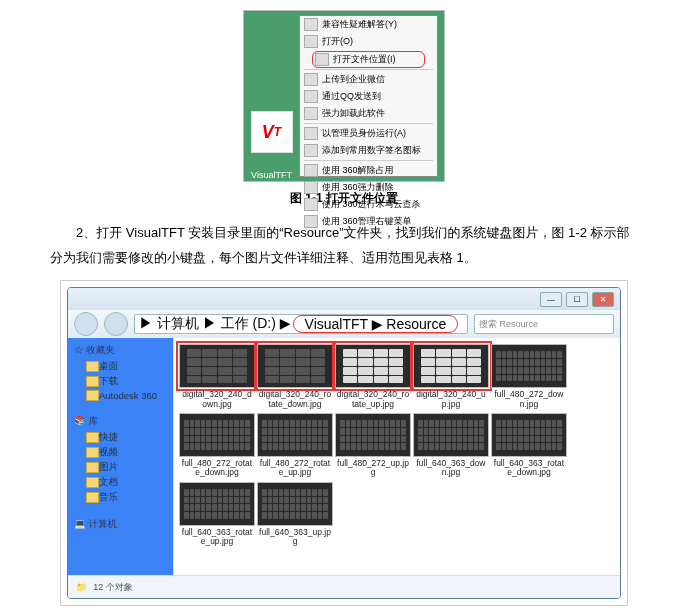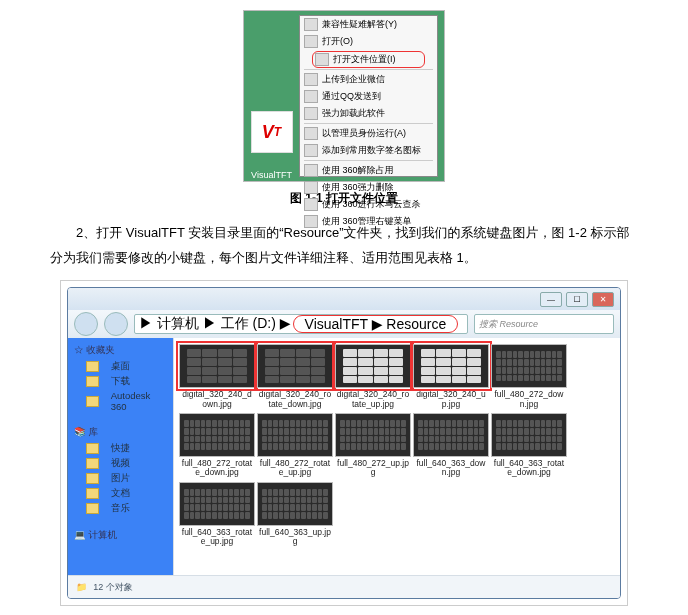--- a/index.html
+++ b/index.html
@@ -18,26 +18,26 @@
   .body-text{font-size:13px;line-height:1.9;margin:0 10px 10px;text-indent:2em}
   .fig2-wrap{display:flex;justify-content:center;padding:6px;border:1px solid #ccc;margin:0 20px}
   .explorer{width:560px;height:310px;border:1px solid #5b7ba0;border-radius:4px;overflow:hidden;background:#fff;display:flex;flex-direction:column;font-size:10px}
   .ex-title{height:22px;background:linear-gradient(#e9f0f7,#d5e3f1);display:flex;align-items:center;justify-content:flex-end;padding:0 6px;gap:4px}
   .win-btn{width:20px;height:13px;border:1px solid #8aa;background:#e3edf6;border-radius:2px;font-size:8px;display:flex;align-items:center;justify-content:center}
   .win-btn.close{background:#d9675b;color:#fff}
   .ex-addr{height:28px;background:linear-gradient(#f3f7fb,#e2ebf3);display:flex;align-items:center;padding:0 6px;gap:6px}
   .nav-btn{width:22px;height:22px;border-radius:50%;background:#cfe0f0;border:1px solid #9bb}
   .bc{flex:1;height:18px;background:#fff;border:1px solid #9bb;border-radius:2px;display:flex;align-items:center;padding:0 4px;font-size:14px;position:relative}
   .bc-hl{border:1.5px solid #e33;border-radius:9px;padding:0 11px;margin-left:2px}
-  .search{width:130px;height:18px;background:#fff;border:1px solid #9bb;border-radius:2px;display:flex;align-items:center;padding:0 4px;font-size:9px;color:#888;font-style:italic}
+  .search{width:130px;height:18px;background:#fff;border:1px solid #9bb;border-radius:2px;display:flex;align-items:center;padding:0 4px;font-size:9px;color:#888;}
   .ex-toolbar{height:22px;background:linear-gradient(#eaf2fa,#d8e5f1);display:flex;align-items:center;padding:0 8px;gap:12px;font-size:10px;color:#123;border-bottom:1px solid #b6c8d8}
   .ex-body{flex:1;display:flex;min-height:0}
   .tree{width:105px;background:#3b82f6;border-right:1px solid #d6dee6;overflow:hidden;font-size:9.5px;padding:4px 0}
   .tree-h{color:#335;padding:2px 6px;display:flex;align-items:center;gap:4px}
-  .tree-i{padding:1px 6px 1px 18px;display:flex;align-items:center;gap:12px;color:#234}
+  .tree-i{padding:1px 6px 1px 18px;display:flex;align-items:center;gap:0;color:#234}
   .tico{width:11px;height:9px;background:#f3d77a;border:1px solid #c9a83a}
   .content{flex:1;background:#fff;display:flex;flex-wrap:wrap;align-content:flex-start;padding:6px;gap:4px}
   .thumb{width:74px;display:flex;flex-direction:column;align-items:center}
   .timg{width:74px;height:42px;border:1px solid #bbb;background:#2a2a2a;position:relative;display:flex;align-items:center;justify-content:center}
   .timg.hl{outline:2px solid #e33;outline-offset:1px}
   .kbd{display:grid;grid-template-columns:repeat(4,1fr);gap:1px;width:60px;height:34px}
   .kbd.light span{background:#ddd}
   .kbd span{background:#555;border-radius:1px}
   .kbdw{display:grid;grid-template-columns:repeat(12,1fr);grid-template-rows:repeat(4,1fr);gap:1px;width:66px;height:30px}
   .kbdw span{background:#555;border-radius:1px}

